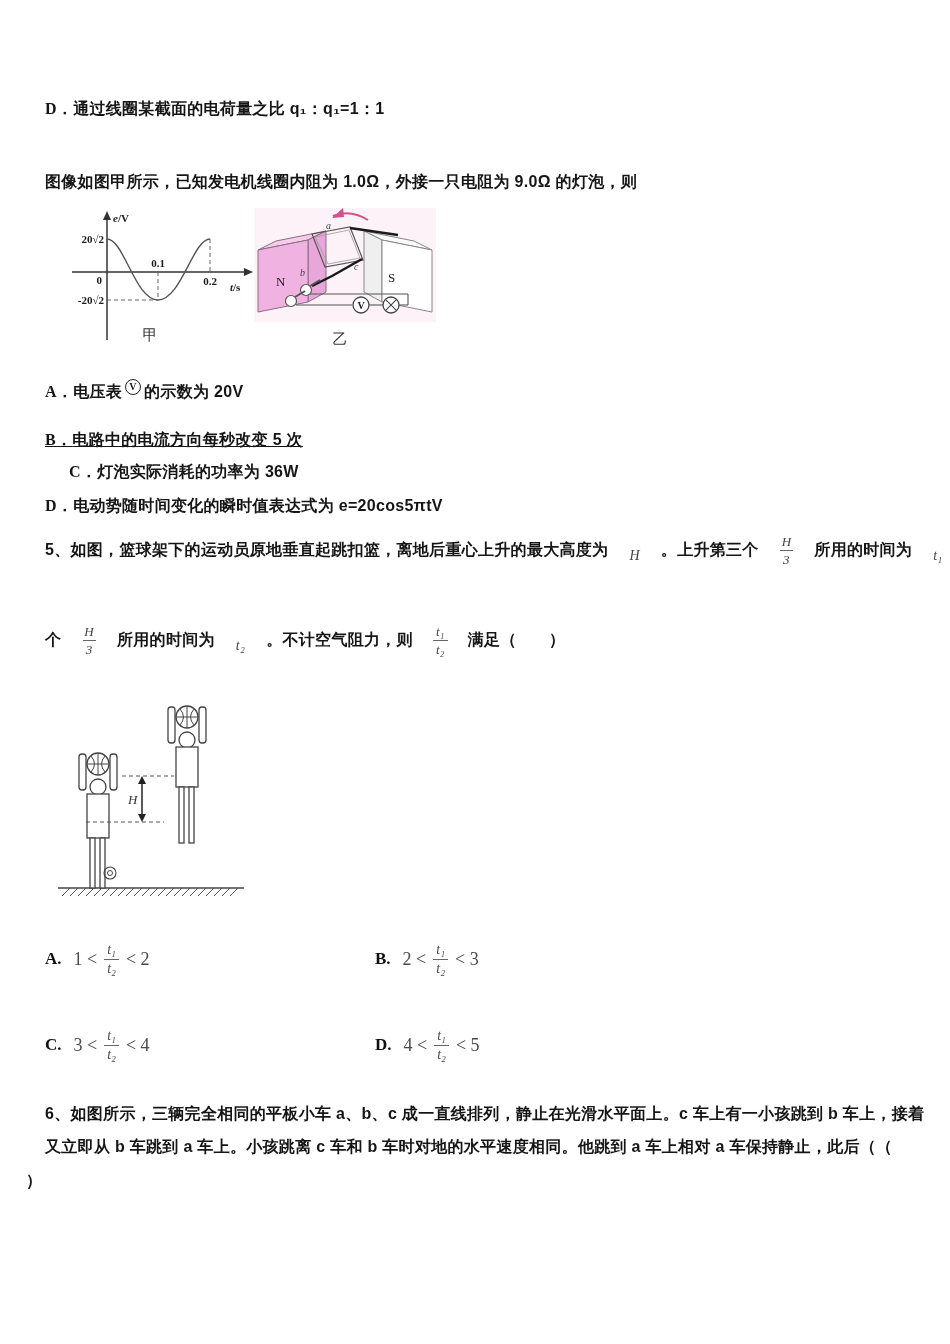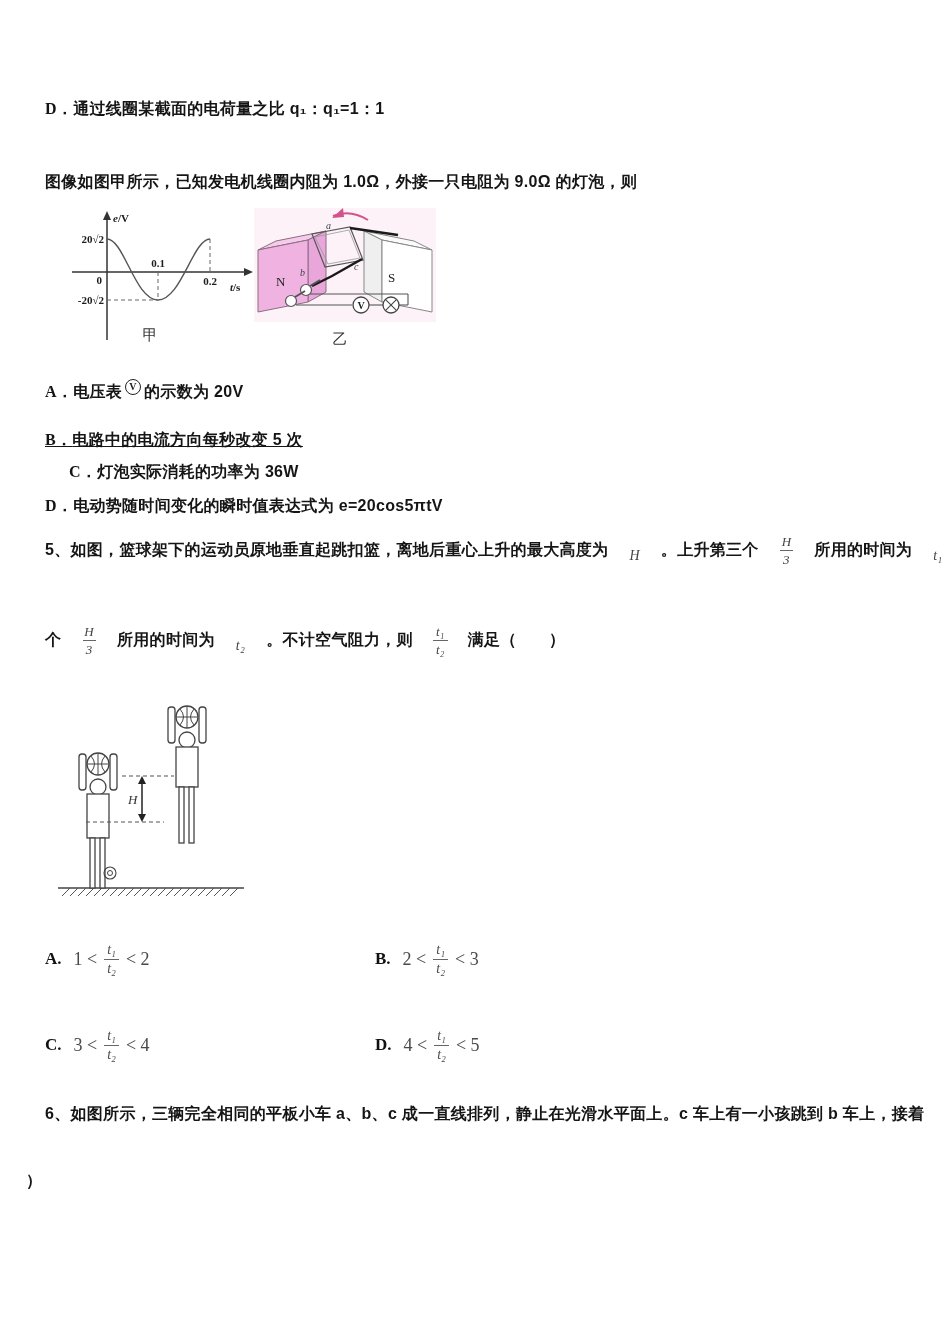--- a/index.html
+++ b/index.html
@@ -252,15 +252,16 @@
         <span>4 &lt;</span>
         <span class="frac">
           <span class="fn">t₁</span>
           <span class="fd">t₂</span>
         </span>
         <span>&lt; 5</span>
       </span>
   </div>
 
   <div class="ln" style="left:45px;top:1104px;">6、如图所示，三辆完全相同的平板小车 a、b、c 成一直线排列，静止在光滑水平面上。c 车上有一小孩跳到 b 车上，接着</div>
+  <div class="ln" style="left:45px;top:1137px;">又立即从 b 车跳到 a 车上。小孩跳离 c 车和 b 车时对地的水平速度相同。他跳到 a 车上相对 a 车保持静止，此后（（</div>
   <div class="ln" style="left:26px;top:1171px;">）</div>
 
 </div>
 
 </body></html>

